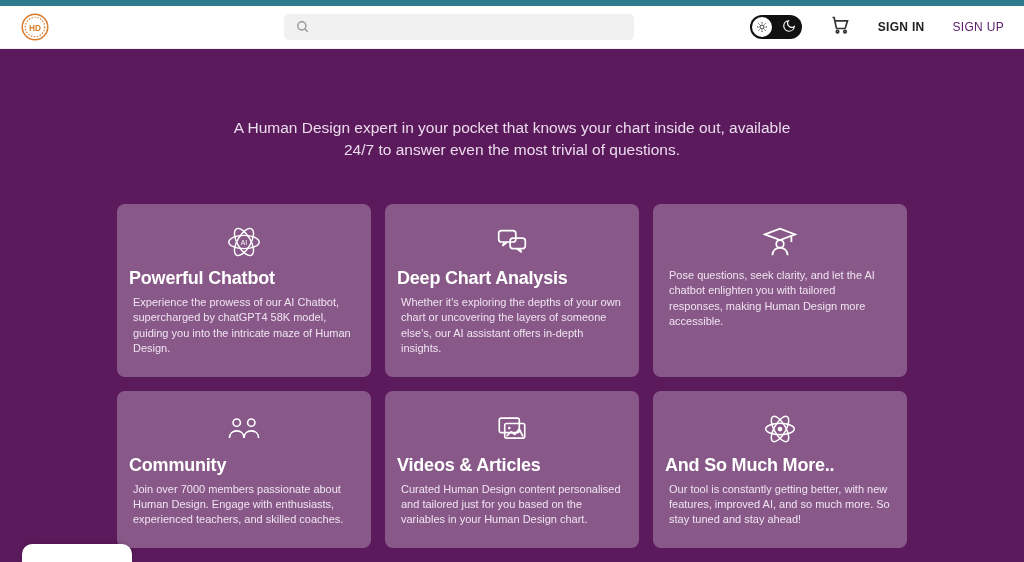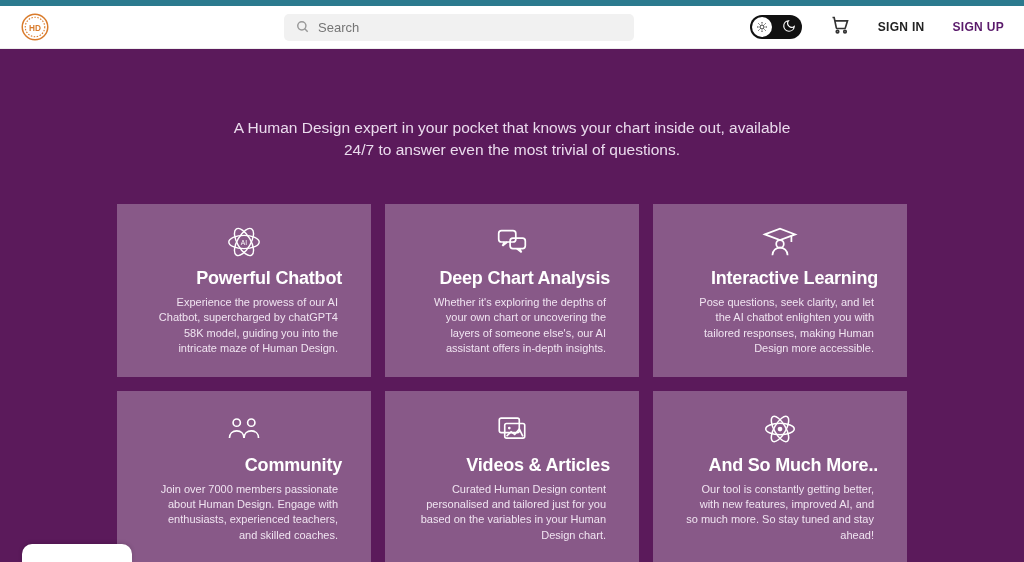--- a/index.html
+++ b/index.html
@@ -58,21 +58,21 @@
     display: flex; align-items: center; justify-content: center;
   }
   .moon-side {
     position: absolute; right: 6px; top: 4px;
   }
   .cart-icon { cursor: pointer; color:#333; }
   .signin {
     font-size: 12px; font-weight: 700; color: #222; cursor: pointer; letter-spacing: .3px;
   }
   .signup {
-    font-size: 12px; font-weight: 700; color: #5a1a6b; cursor: pointer; letter-spacing: .3px;
+    font-size: 12px; font-weight: 400; color: #5a1a6b; cursor: pointer; letter-spacing: .3px;
   }
   .hero {
     background: #5b1a5b;
     padding: 48px 20px 60px;
     min-height: 510px;
   }
   .hero-inner { max-width: 940px; margin: 0 auto; text-align: center; }
   .hero-title {
     color: #fff;
     font-weight: 800;
@@ -91,23 +91,23 @@
     margin-top: 42px;
     display: grid;
     grid-template-columns: repeat(3, 1fr);
     gap: 14px;
     max-width: 790px;
     margin-left: auto;
     margin-right: auto;
   }
   .card {
     background: rgba(255,255,255,0.28);
-    border-radius: 0;
-    padding: 18px 29px 20px;
-    text-align: right;
+    border-radius: 8px;
+    padding: 18px 12px 20px;
+    text-align: left;
     color: #fff;
   }
   .card-icon {
     height: 40px;
     display: flex;
     align-items: center;
     justify-content: center;
     margin-bottom: 6px;
   }
   .card-title {
@@ -145,21 +145,20 @@
       <circle cx="20" cy="20" r="13" fill="none" stroke="#d97b2b" stroke-width="1.5" stroke-dasharray="2 2"></circle>
       <text x="20" y="25" text-anchor="middle" font-size="11" font-weight="700" fill="#d97b2b">HD</text>
     </svg>
   </div>
 
   <div class="search-wrap">
     <svg width="14" height="14" viewBox="0 0 24 24" fill="none" stroke="#999" stroke-width="2.5">
       <circle cx="10" cy="10" r="7"></circle>
         <line x1="20" y1="20" x2="15" y2="15"></line>
     </svg>
-    <input class="search-input" type="text" placeholder="Search" style="">
   </div>
 
   <div class="header-right">
     <div class="theme-toggle">
       <div class="toggle-knob">
         <svg width="12" height="12" viewBox="0 0 24 24" fill="none" stroke="#333" stroke-width="2">
           <circle cx="12" cy="12" r="4"></circle>
           <line x1="12" y1="2" x2="12" y2="5"></line>
             <line x1="12" y1="19" x2="12" y2="22"></line>
           <line x1="2" y1="12" x2="5" y2="12"></line>
@@ -224,21 +223,20 @@
 
       <div class="card">
         <div class="card-icon">
           <svg width="38" height="38" viewBox="0 0 40 40" fill="none" stroke="#fff" stroke-width="1.8">
             <path d="M4 12 L20 6 L36 12 L20 18 Z"></path>
             <path d="M32 13 v7"></path>
             <circle cx="20" cy="22" r="4"></circle>
             <path d="M12 34 c0-5 4-8 8-8 s8 3 8 8"></path>
           </svg>
         </div>
-        <div class="card-title">Interactive Learning</div>
         <div class="card-desc">Pose questions, seek clarity, and let the AI chatbot enlighten you with tailored responses, making Human Design more accessible.</div>
       </div>
 
       <div class="card">
         <div class="card-icon">
           <svg width="40" height="38" viewBox="0 0 44 40" fill="none" stroke="#fff" stroke-width="1.8">
             <circle cx="14" cy="13" r="4"></circle>
               <circle cx="30" cy="13" r="4"></circle>
             <path d="M6 30 c0-5 3.5-8 8-8 s8 3 8 8"></path>
             <path d="M22 30 c0-5 3.5-8 8-8 s8 3 8 8"></path>

